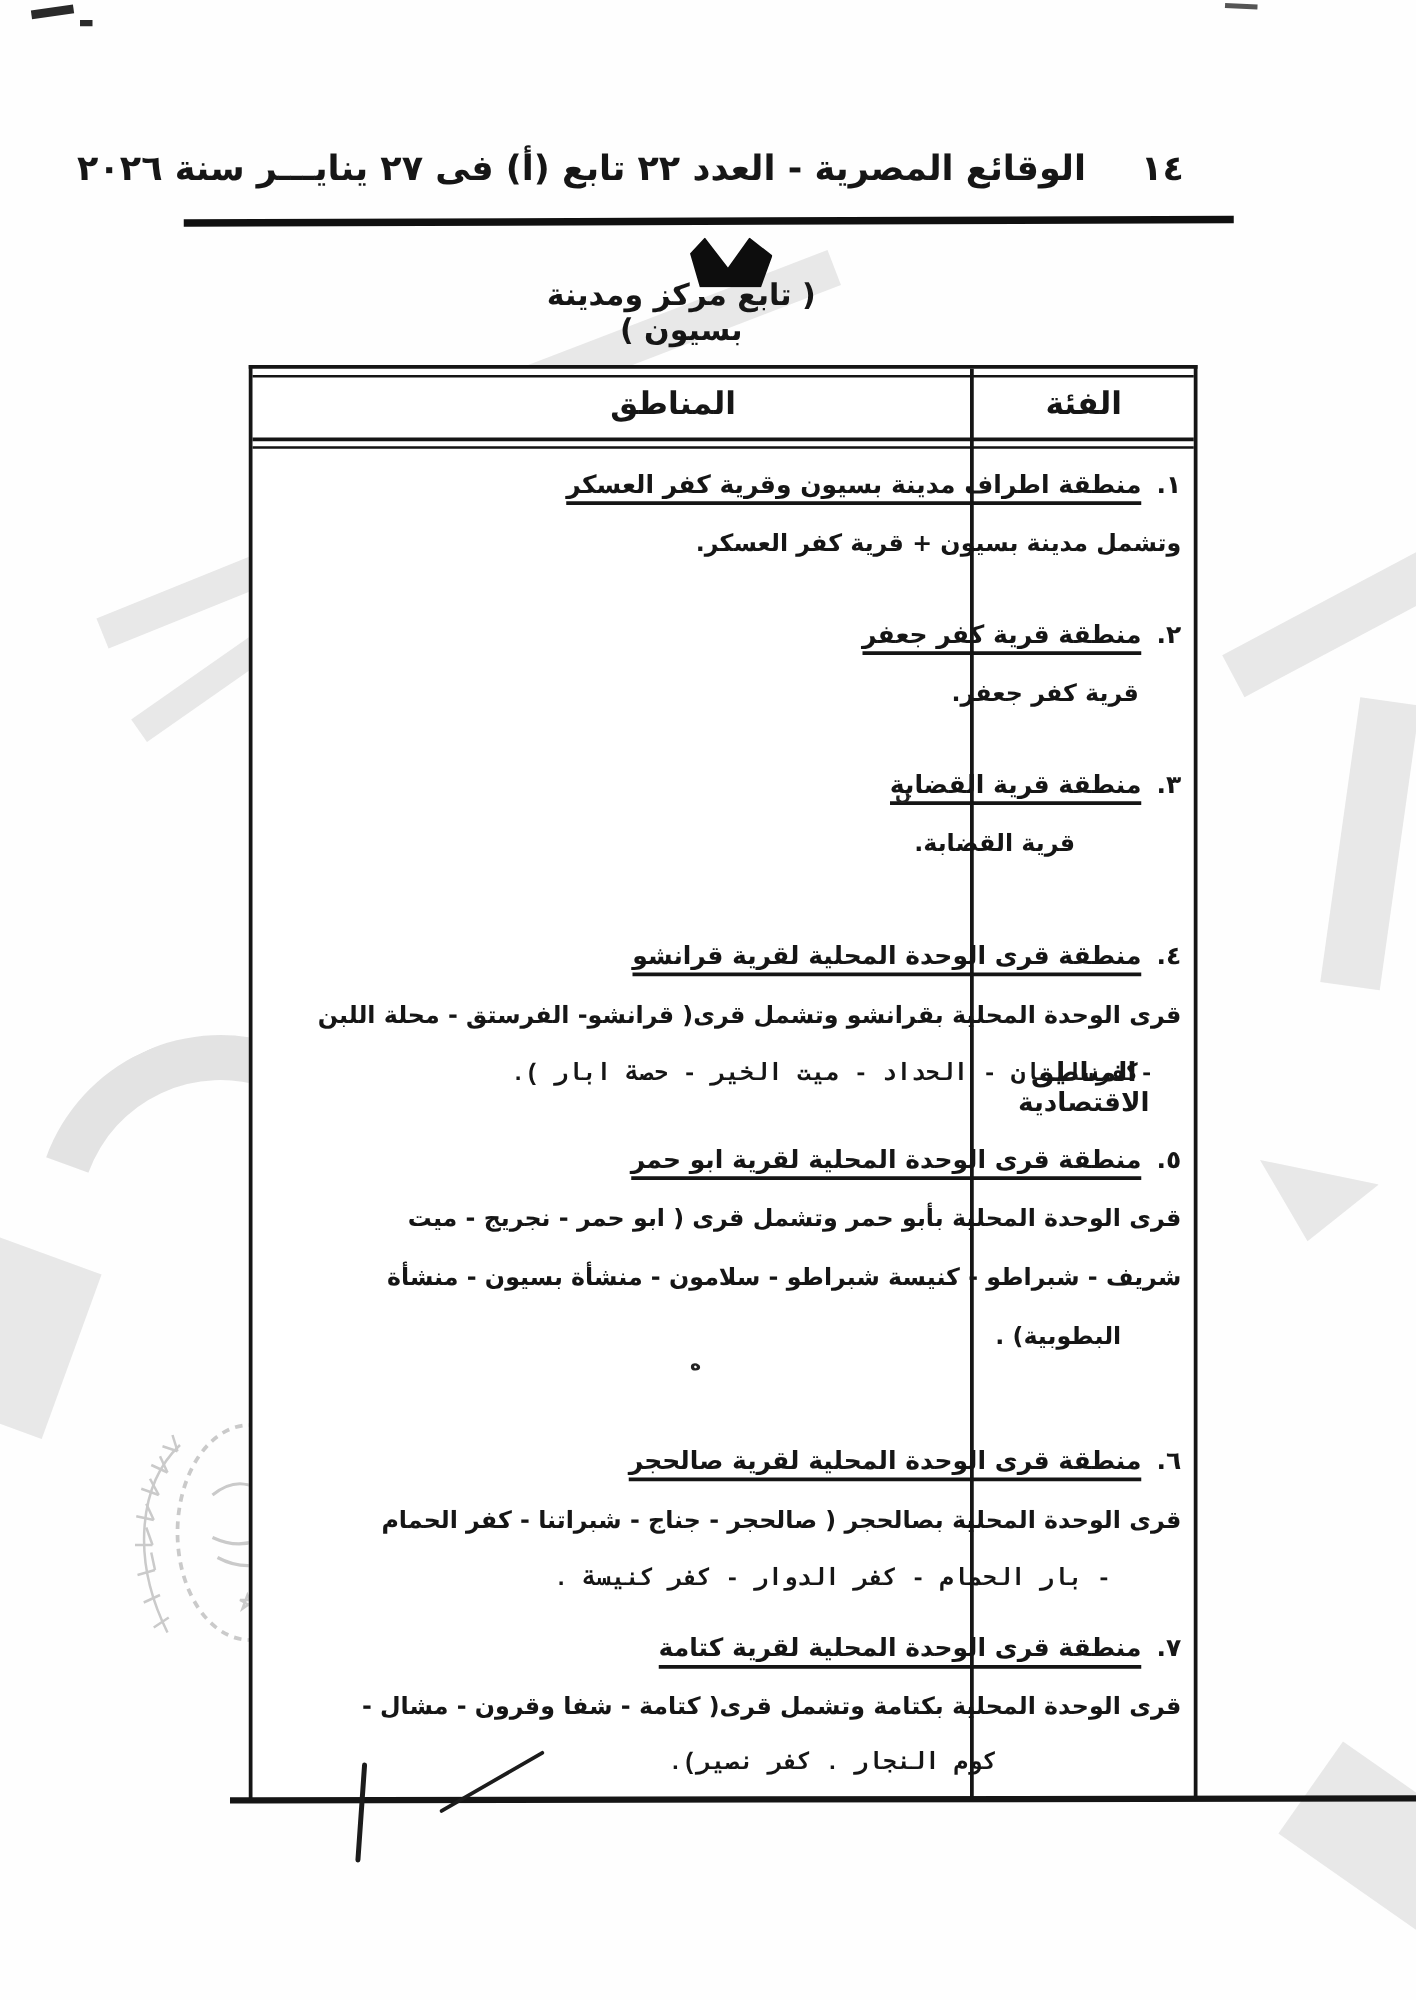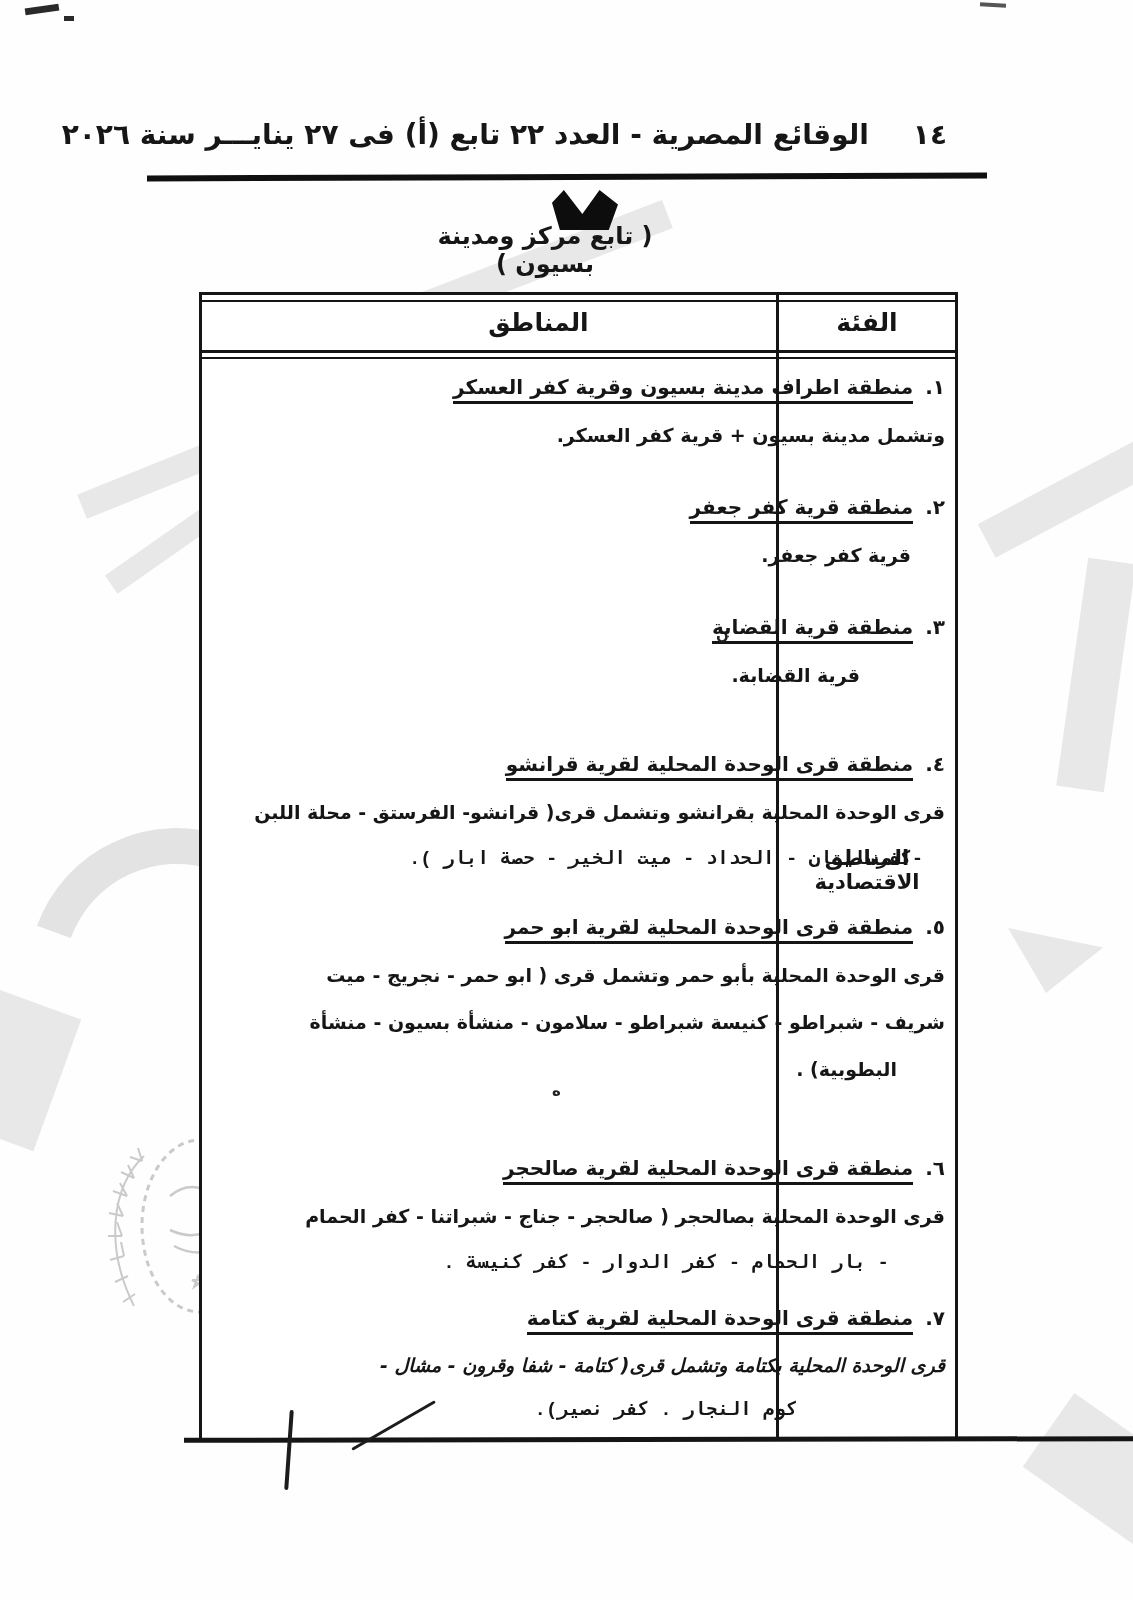--- a/index.html
+++ b/index.html
@@ -179,21 +179,21 @@
       <span class="num">٦.</span><span class="ttl">منطقة قرى الوحدة المحلية لقرية صالحجر</span>
     </div>
     <div class="ln">قرى الوحدة المحلية بصالحجر ( صالحجر - جناج - شبراتنا - كفر الحمام</div>
     <div class="ln c">- بار الحمام - كفر الدوار - كفر كنيسة .</div>
   </div>
 
   <div class="item" style="top:1011px;">
     <div class="item-head">
       <span class="num">٧.</span><span class="ttl">منطقة قرى الوحدة المحلية لقرية كتامة</span>
     </div>
-    <div class="ln" style="line-height:45px;font-style:italic;">قرى الوحدة المحلية بكتامة وتشمل قرى( كتامة - شفا وقرون - مشال -</div>
+    <div class="ln" style="line-height:45px;">قرى الوحدة المحلية بكتامة وتشمل قرى( كتامة - شفا وقرون - مشال -</div>
     <div class="ln c" style="line-height:45px;">كوم النجار . كفر نصير).</div>
   </div>
 </div>
 
 <span class="stray" style="left:716px;top:626px;">ں</span>
 <span class="stray" style="left:552px;top:1082px;">ه</span>
 
 <div class="bottomline"></div>
 <div class="pen-slash"></div>
 <div class="pen-vert"></div>

